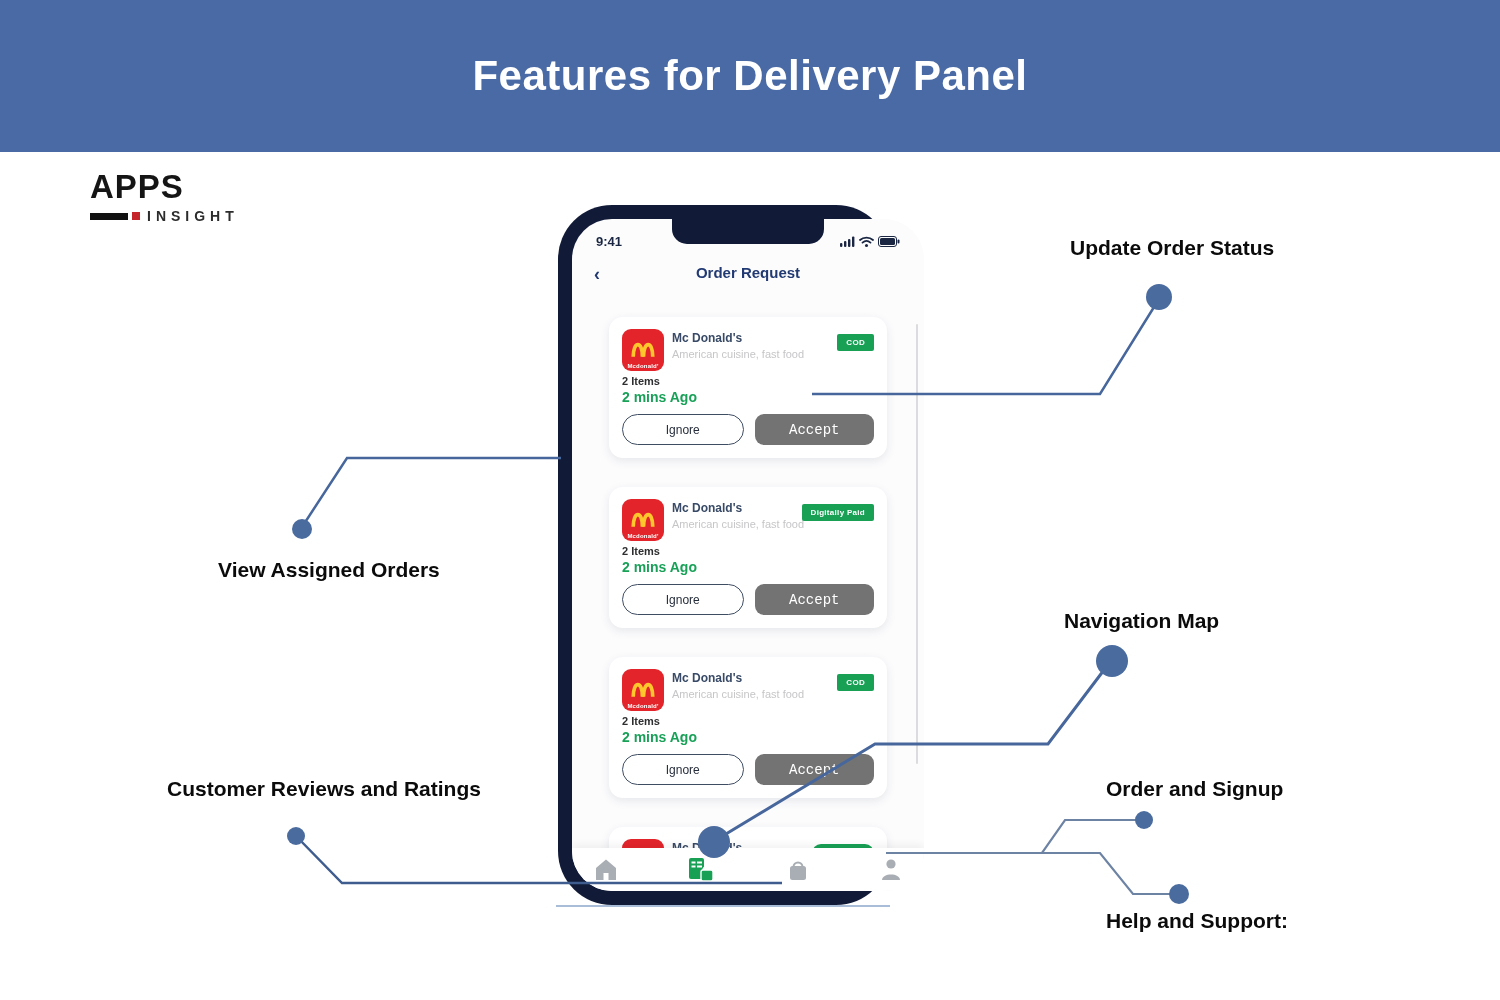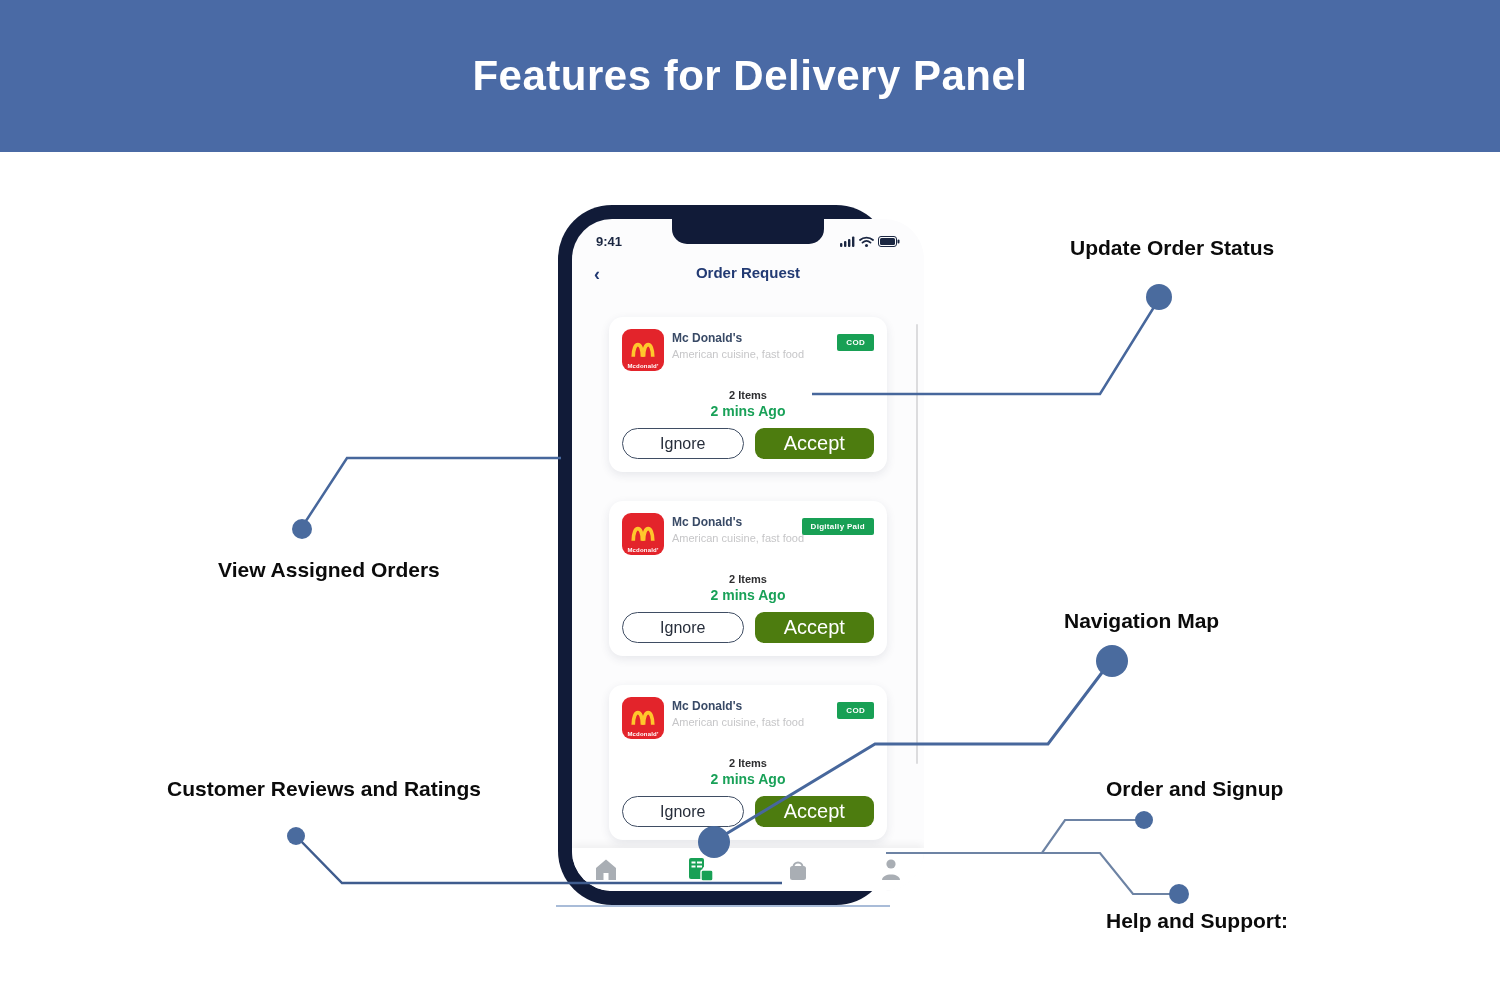--- a/index.html
+++ b/index.html
@@ -43,27 +43,27 @@
   .mclogo { position:relative; width:42px; height:42px; background:#e3242b; border-radius:9px;
             flex:0 0 auto; display:flex; align-items:center; justify-content:center; overflow:hidden; }
   .mclogo svg { margin-top:-6px; }
   .mclogo-text { position:absolute; bottom:2px; left:0; right:0; text-align:center;
                  color:#fff; font-size:6px; font-weight:bold; letter-spacing:.2px; }
   .card-names { margin-left:8px; flex:1; min-width:0; padding-top:2px; }
   .rest-name { font-size:12px; font-weight:bold; color:#394a66; }
   .rest-cuisine { font-size:11px; color:#c6c6c8; margin-top:3px; white-space:nowrap; }
   .badge { background:#18a055; color:#fff; font-size:8px; font-weight:bold; letter-spacing:.3px;
            border-radius:2px; padding:4px 9px; margin-top:5px; flex:0 0 auto; white-space:nowrap; }
-  .card-mid { text-align:center; margin-top:18px; }
+  .card-mid { margin-top:4px; }
   .items { font-size:11px; font-weight:bold; color:#2e2e30; }
   .ago { font-size:14px; font-weight:bold; color:#19a158; margin-top:2px; }
   .card-btns { display:flex; gap:11px; margin-top:9px; }
-  .btn { flex:1; height:31px; font-family:inherit; font-size:16px; cursor:pointer; }
+  .btn { flex:1; height:31px; font-family:inherit; font-size:12px; cursor:pointer; }
   .btn-ignore { background:#fff; border:1.6px solid #3f4d63; border-radius:16px; color:#272e3b; }
-  .btn-accept { background:#4d7c0f; border:none; border-radius:9px; color:#fff; font-size:20px; }
+  .btn-accept { background:#737373; border:none; border-radius:9px; color:#fff; font-size:14px;font-family:Liberation Mono, monospace; }
 
   .card-partial { margin-top:35px; height:60px; overflow:hidden; }
   .badge-partial { width:62px; height:18px; background:#18a055; border-radius:9px; margin-top:5px; }
 
   .scrollhint { position:absolute; right:6px; top:105px; width:2px; height:440px; background:#dcdcde; border-radius:1px; }
 
   .tabbar { position:absolute; left:0; bottom:0; width:100%; height:43px; background:#fff;
             box-shadow:0 -3px 8px rgba(0,0,0,.06); display:flex; align-items:center;
             justify-content:space-between; padding:0 22px; z-index:4; }
 
@@ -80,20 +80,28 @@
 </style>
 </head>
 <body>
 
 <div id="stage">
 
   <div class="top-band">
     <h1>Features for Delivery Panel</h1>
   </div>
 
+  <div class="brand">
+    <div class="brand-top">APPS</div>
+    <div class="brand-row">
+      <div class="brand-bar"></div>
+      <div class="brand-dot"></div>
+      <div class="brand-bottom">INSIGHT</div>
+    </div>
+  </div>
 
   <div class="phone">
     <div class="screen">
       <div class="notch"></div>
 
       <div class="statusbar">
         <span class="sb-time">9:41</span>
         <span class="sb-icons">
           <svg width="15" height="11" viewBox="0 0 15 11">
             <rect x="0" y="7" width="2.4" height="4" rx="1" fill="#1b2742"></rect>

